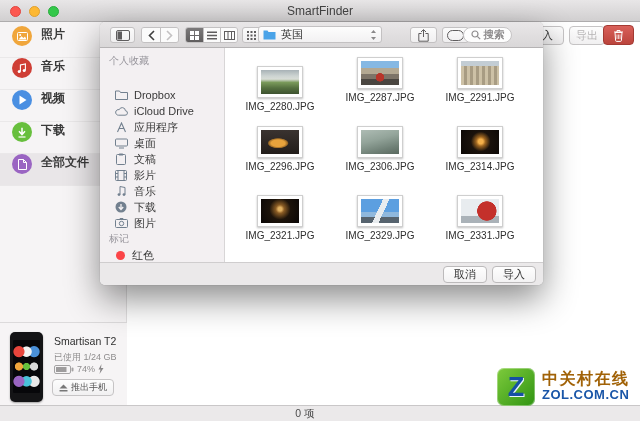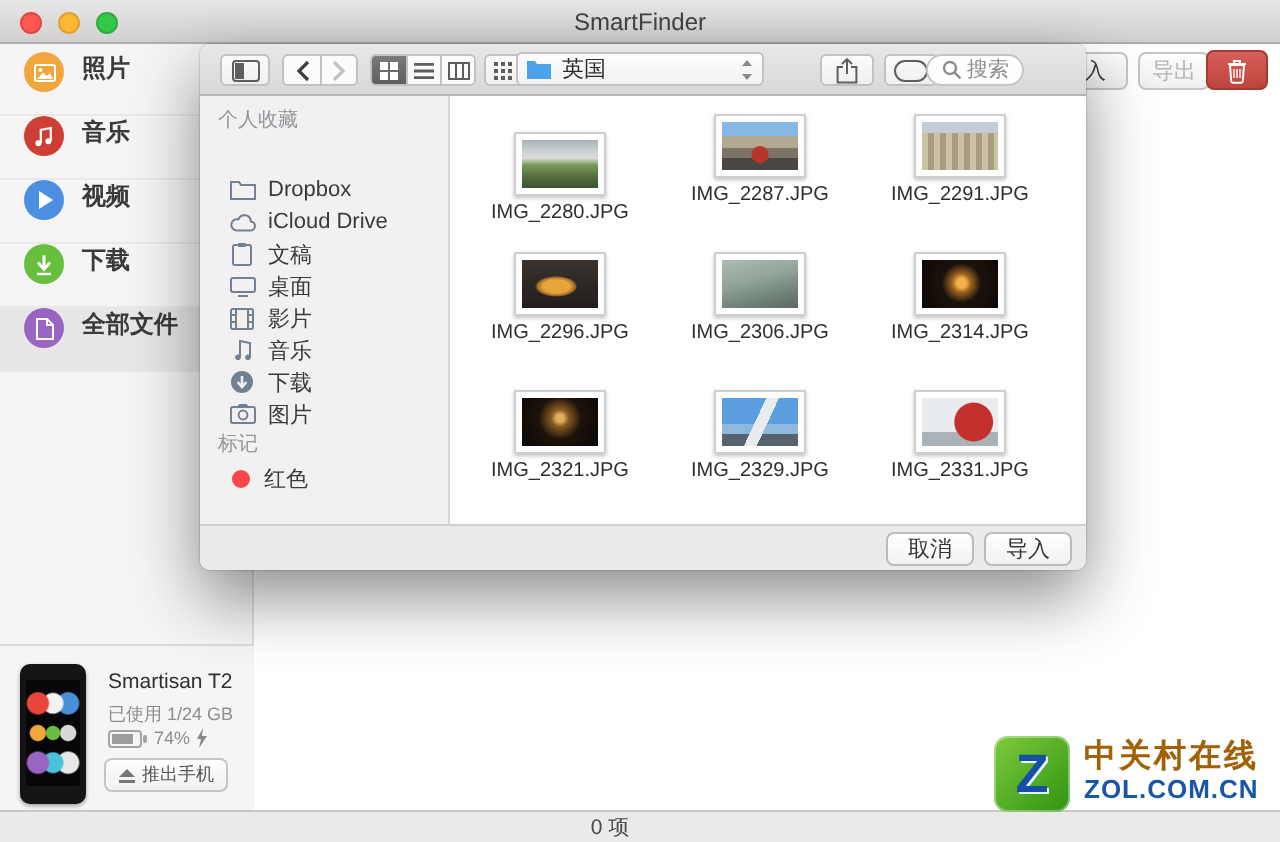--- a/index.html
+++ b/index.html
@@ -69,21 +69,21 @@
   .tb-btn{position:absolute;top:5px;height:16px;border:1px solid #c3c1c2;border-radius:3px;
     background:linear-gradient(180deg,#fbfbfb,#f0eff0);display:flex;align-items:center;justify-content:center;}
   .tb-group{position:absolute;top:5px;height:16px;border:1px solid #c3c1c2;border-radius:3px;overflow:hidden;display:flex;}
   .tb-seg{width:17px;height:100%;display:flex;align-items:center;justify-content:center;background:#fbfbfb;}
   .tb-seg+.tb-seg{border-left:1px solid #c3c1c2;}
   .tb-seg.sel{background:linear-gradient(180deg,#7b797a,#5f5d5e);}
   .popup{position:absolute;left:158px;top:4px;width:124px;height:17px;border:1px solid #c3c1c2;border-radius:3px;
     background:linear-gradient(180deg,#fdfdfd,#f2f1f2);display:flex;align-items:center;gap:5px;padding:0 4px;}
   .popup .lbl{font-size:11px;color:#2c2c2c;flex:1;}
   .searchbox{position:absolute;left:363px;top:5px;width:49px;height:16px;border:1px solid #c6c4c5;border-radius:8px;
-    background:#fdfdfd;display:flex;align-items:center;justify-content:center;gap:3px;}
+    background:#fdfdfd;display:flex;align-items:center;justify-content:center;gap:3px;font-weight:bold;}
   .searchbox span{font-size:10.5px;color:#8e8c8d;}
   
   .dlg-sidebar{position:absolute;left:0;top:26px;width:125px;bottom:23px;background:#f3f0f2;
     border-right:1px solid #d8d6d7;overflow:hidden;padding:6px 13px 0 9px;}
   .sb-header{height:14px;font-size:10px;color:#96949b;line-height:14px;}
   .sb-header.fav{margin-bottom:19px;}
   .sb-header.tags{margin-top:1px;margin-bottom:1px;}
   .sb-row{height:16px;display:flex;align-items:center;gap:6px;padding-left:5px;}
   .sb-ic{width:14px;display:flex;justify-content:center;flex:0 0 auto;}
   .sb-row span{font-size:11px;color:#3a3a3a;white-space:nowrap;}
@@ -318,35 +318,43 @@
       <div class="sb-row">
         <span class="sb-ic">
             <svg width="13" height="9" viewBox="0 0 13 9">
               <path d="M3.5 8.2 a2.8 2.8 0 1 1 .7-5.5 a3.2 3.2 0 0 1 6.2 1 a2.2 2.2 0 0 1 -.4 4.5 z" fill="none" stroke="#72808f"></path>
             </svg>
           </span>
         <span>iCloud Drive</span>
       </div>
       <div class="sb-row">
         <span class="sb-ic">
+            <svg width="11" height="11" viewBox="0 0 11 11">
+              <path d="M1.5 10 L5.5 1 L9.5 10 M3.1 6.5 h4.8" fill="none" stroke="#72808f" stroke-width="1.1"></path>
+            </svg>
+          </span>
+        <span>应用程序</span>
+      </div>
+      <div class="sb-row">
+        <span class="sb-ic">
+            <svg width="13" height="11" viewBox="0 0 13 11">
+              <rect x="0.5" y="1" width="12" height="7" rx="1" fill="none" stroke="#72808f"></rect>
+              <path d="M4 10 h5" stroke="#72808f"></path>
+            </svg>
+          </span>
+        <span>桌面</span>
+      </div>
+      <div class="sb-row">
+        <span class="sb-ic">
             <svg width="10" height="12" viewBox="0 0 10 12">
               <rect x="0.5" y="1.5" width="9" height="10" rx="1" fill="none" stroke="#72808f"></rect>
               <rect x="3" y="0.5" width="4" height="2" rx="0.5" fill="#72808f"></rect>
             </svg>
           </span>
         <span>文稿</span>
-      </div>
-      <div class="sb-row">
-        <span class="sb-ic">
-            <svg width="13" height="11" viewBox="0 0 13 11">
-              <rect x="0.5" y="1" width="12" height="7" rx="1" fill="none" stroke="#72808f"></rect>
-              <path d="M4 10 h5" stroke="#72808f"></path>
-            </svg>
-          </span>
-        <span>桌面</span>
       </div>
       <div class="sb-row">
         <span class="sb-ic">
             <svg width="12" height="11" viewBox="0 0 12 11">
               <rect x="0.5" y="0.5" width="11" height="10" rx="1" fill="none" stroke="#72808f"></rect>
               <path d="M3 0.5 v10 M9 0.5 v10 M0.5 3.5 h2.5 M0.5 7 h2.5 M9 3.5 h2.5 M9 7 h2.5" stroke="#72808f" fill="none"></path>
             </svg>
           </span>
         <span>影片</span>
       </div>

